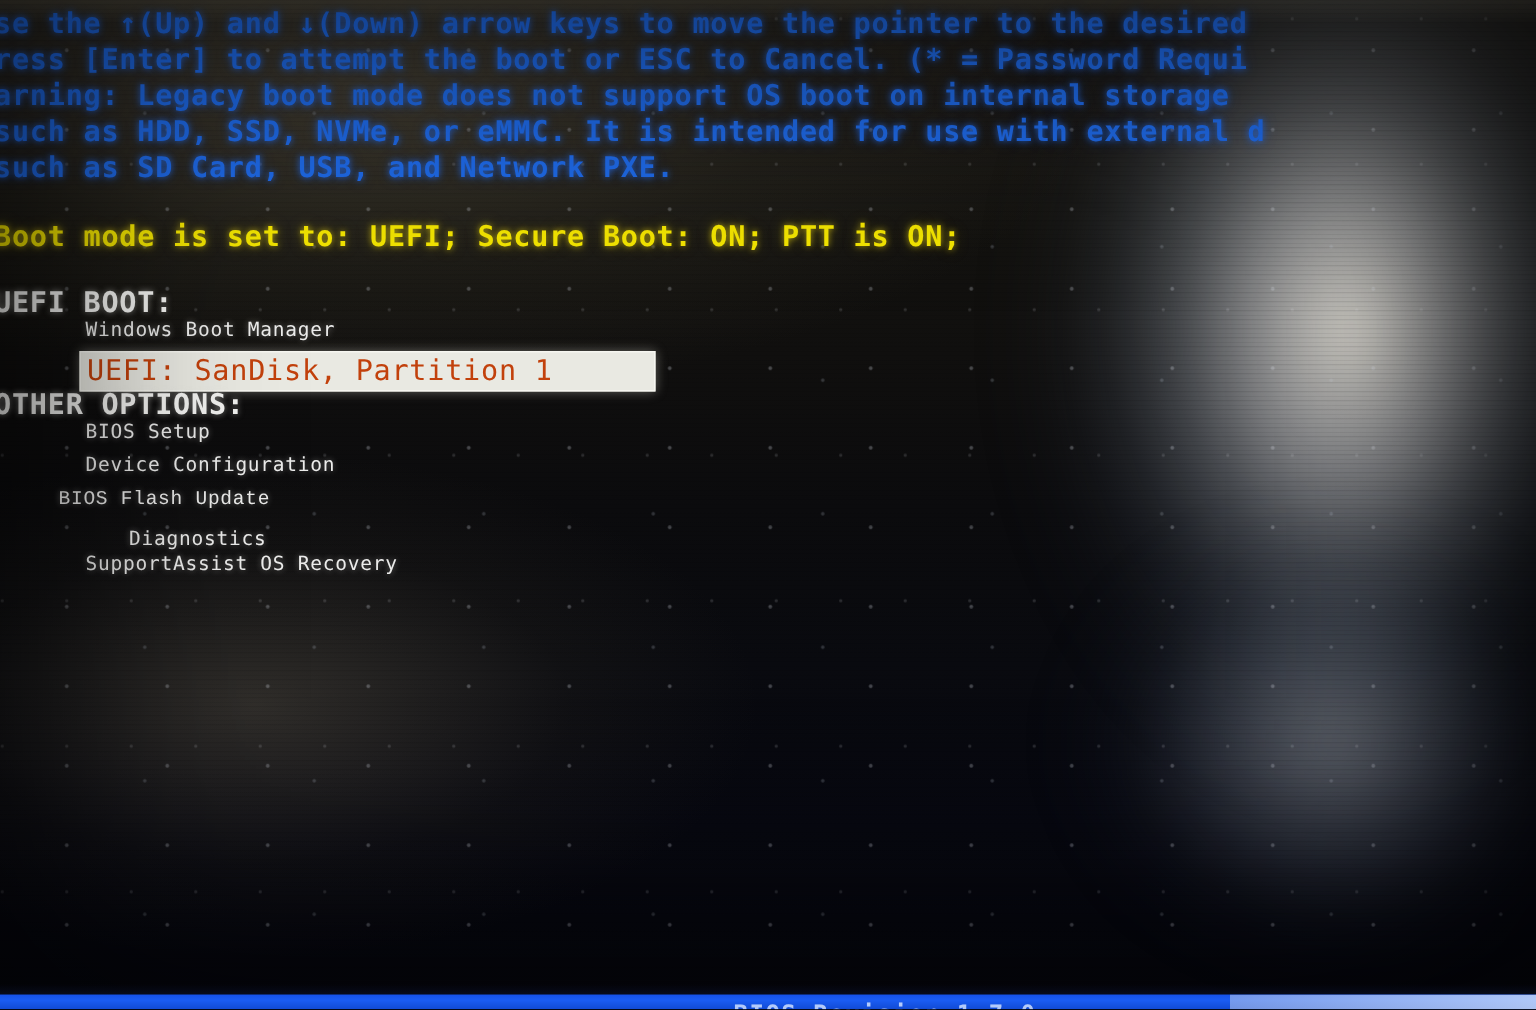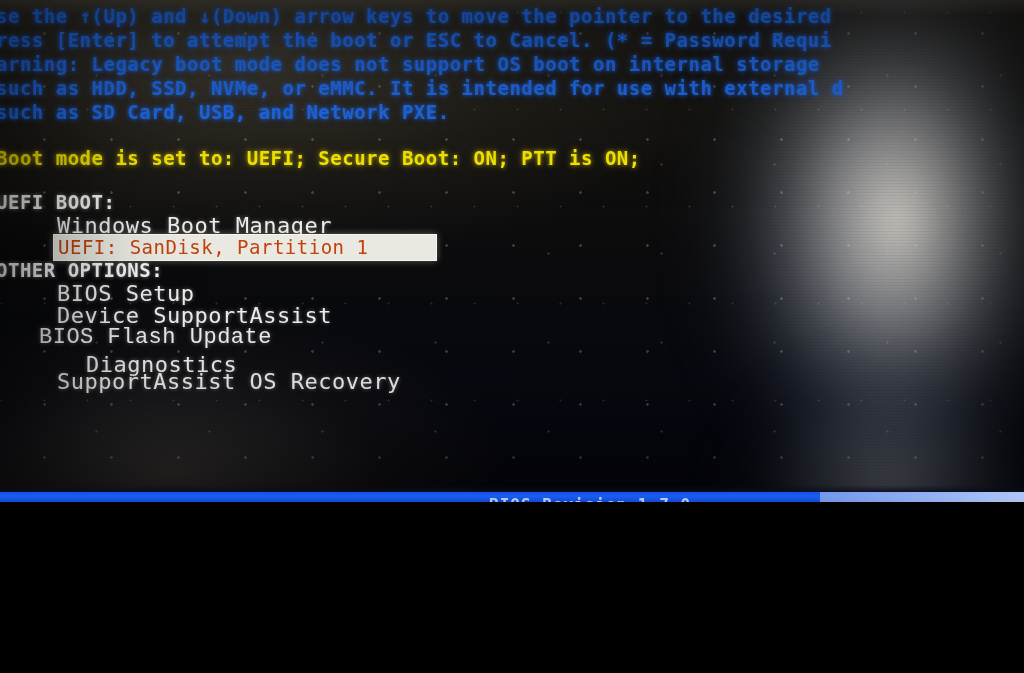--- a/index.html
+++ b/index.html
@@ -8,21 +8,21 @@
     padding: 0;
     background: #000;
   }
   body {
     font-family: "DejaVu Sans Mono", monospace;
   }
 
   #screen {
     position: relative;
     width: 1024px;
-    height: 502px;
+    height: 673px;
     overflow: hidden;
     background: #07070a;
     user-select: none;
   }
 
   
   .panel-base {
     position: absolute;
     inset: 0;
     background:
@@ -119,21 +119,21 @@
     text-shadow: 0 0 4px rgba(235,215,20,0.7), 0 0 10px rgba(190,170,0,0.35);
   }
   .white-head {
     color: #f2f2f0;
     font-size: 19px;
     font-weight: 700;
     text-shadow: 0 0 4px rgba(230,230,225,0.55);
   }
   .white-item {
     color: #ececeb;
-    font-size: 22px;
+    font-size: 13px;
     font-weight: 400;
     text-shadow: 0 0 4px rgba(225,225,220,0.45);
   }
   .selected-row {
     position: absolute;
     background: #e9e9e2;
     color: #c2410c;
     font-size: 19px;
     font-weight: 400;
     white-space: pre;
@@ -198,21 +198,21 @@
 
     <div class="line white-head" style="left:-4px; top:191px;">UEFI BOOT:</div>
 
     <div class="line white-item" style="left:57px; top:213px;">Windows Boot Manager</div>
 
     <div class="selected-row" style="left:53px; top:234px; width:374px;">UEFI: SanDisk, Partition 1</div>
 
     <div class="line white-head" style="left:-4px; top:259px;">OTHER OPTIONS:</div>
 
     <div class="line white-item" style="left:57px; top:281px;">BIOS Setup</div>
-    <div class="line white-item" style="left:57px; top:303px;">Device SupportAssist</div>
+    <div class="line white-item" style="left:57px; top:303px;">Device Configuration</div>
     <div class="line white-item" style="left:39px; top:325px;font-family:Liberation Mono, monospace;">BIOS Flash Update</div>
     <div class="line white-item" style="left:57px; top:352px;margin-left:29px;">Diagnostics</div>
     <div class="line white-item" style="left:57px; top:369px;">SupportAssist OS Recovery</div>
 
   </div>
 
   <div class="vignette"></div>
 
   <div class="bottom-dark-gap"></div>
 

